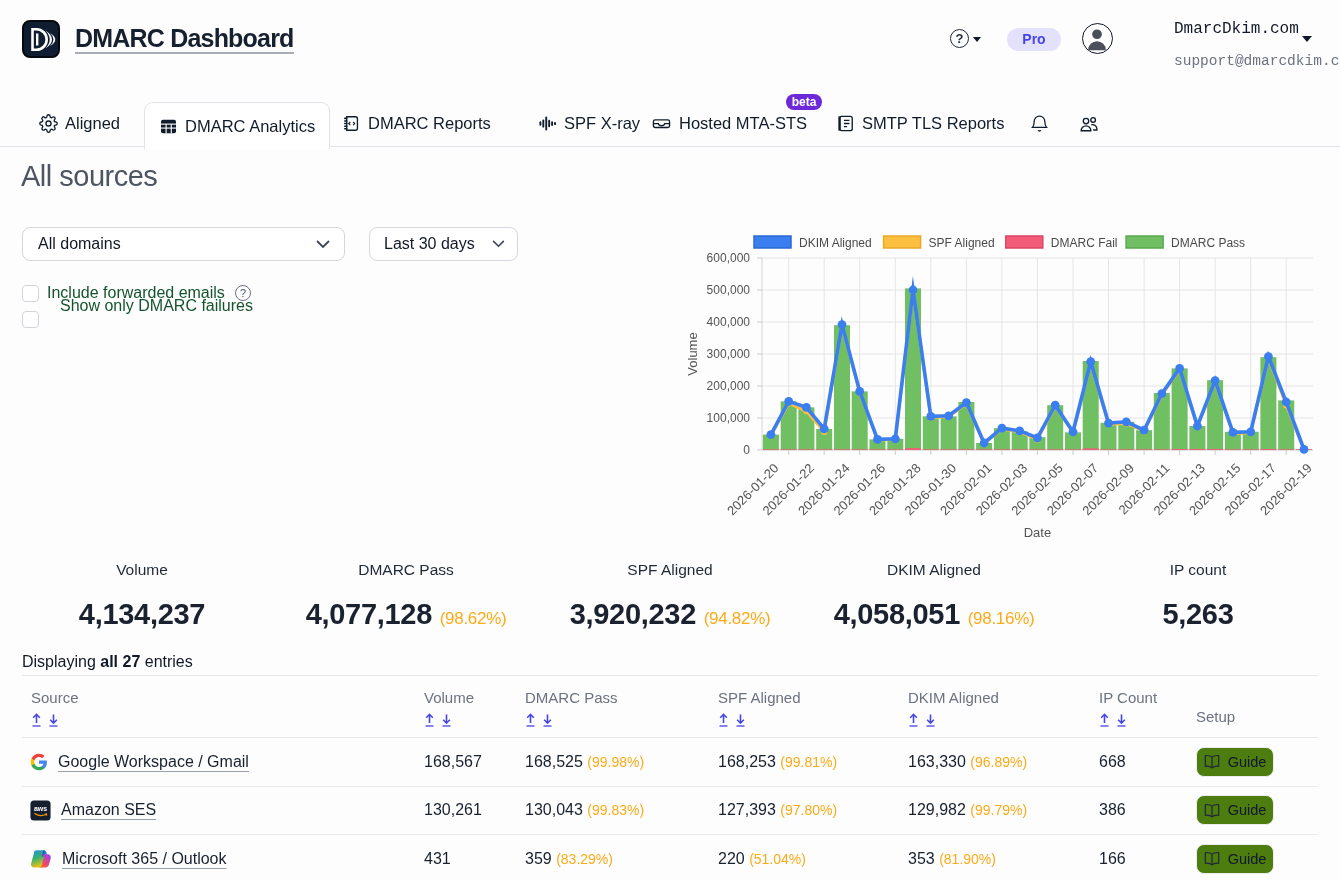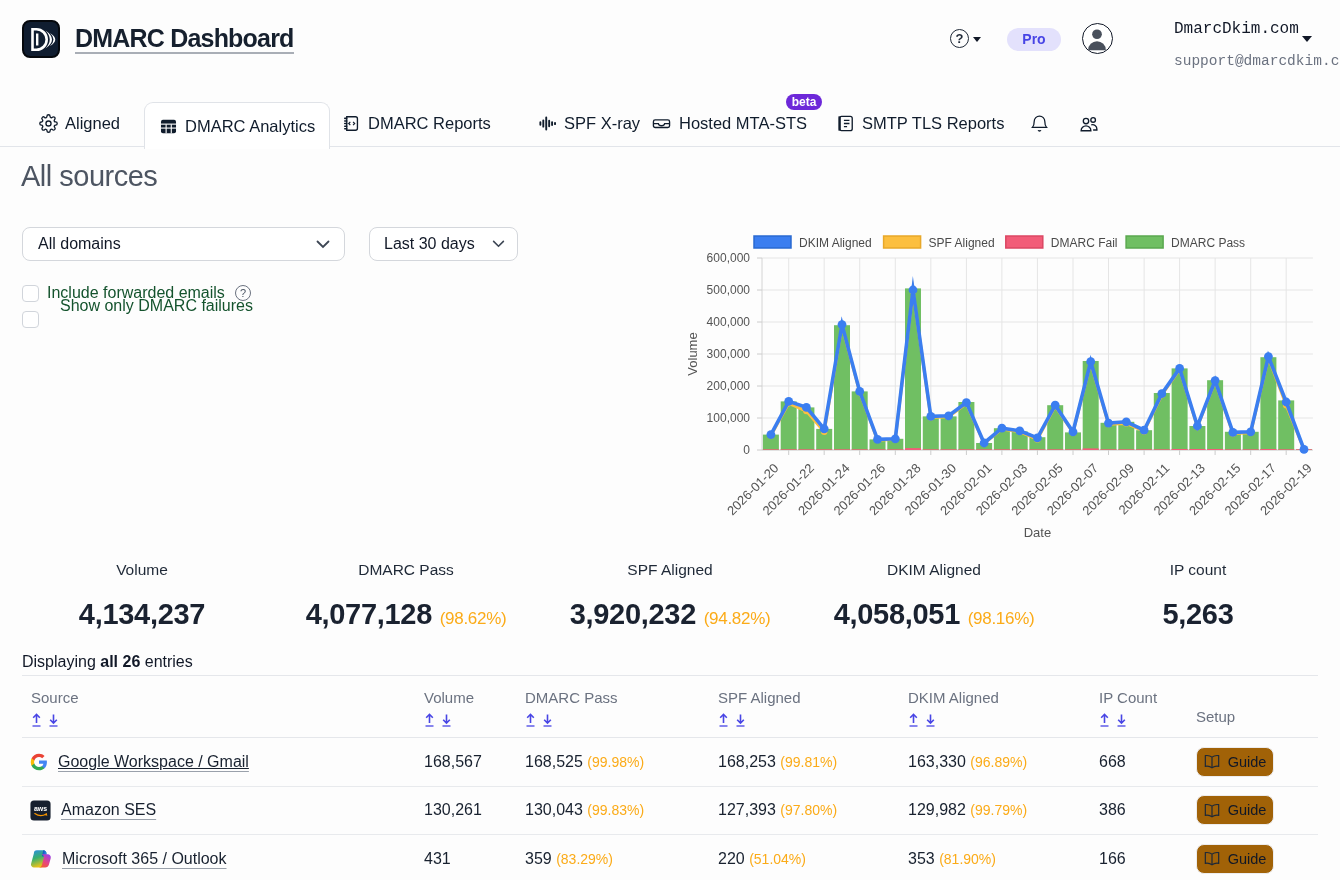--- a/index.html
+++ b/index.html
@@ -45,21 +45,21 @@
 .tblwrap { position:absolute; left:22px; top:675px; width:1296px; }
 table.t { width:100%; border-collapse:collapse; table-layout:fixed; border-top:1px solid #e5e7eb; }
 table.t th { text-align:left; vertical-align:top; padding:13px 0 10px 0; border-bottom:1px solid #e5e7eb; font-weight:normal; }
 table.t th .hl { font-size:15px; color:#6b7280; }
 table.t th .arr { margin-top:7px; }
 
 table.t td { border-bottom:1px solid #e8eaed; height:48.5px; font-size:16px; color:#18212f; vertical-align:middle; padding:0; }
 .src { display:flex; align-items:center; gap:10px; }
 .src a { color:#18212f; text-decoration:underline; text-decoration-color:#9aa1ab; text-underline-offset:4px; }
 .pct { color:#fbab18; font-size:14px; }
-.guide { display:inline-flex; align-items:center; gap:8px; width:78px; height:30px; justify-content:center; background:#a16207; border:1px solid #ececee; border-radius:8px; font-size:14.5px; color:#111827; }
+.guide { display:inline-flex; align-items:center; gap:8px; width:78px; height:30px; justify-content:center; background:#4d7c0f; border:1px solid #ececee; border-radius:8px; font-size:14.5px; color:#111827; }
 
 .chart { position:absolute; left:680px; top:222px; width:660px; height:325px; }
 </style>
 </head>
 <body>
 <div class="page">
 
   <div class="hdr">
     <div class="logo">
         <svg width="34" height="34" viewBox="0 0 34 34" style="display:block;margin:0 auto;">
@@ -397,21 +397,21 @@
     <div class="stat">
         <div class="sl">DKIM Aligned</div>
         <div class="sv">4,058,051 <span class="sp">(98.16%)</span></div>
       </div>
     <div class="stat">
         <div class="sl">IP count</div>
         <div class="sv">5,263</div>
       </div>
   </div>
 
-  <div class="disp">Displaying <b>all 26</b> entries</div>
+  <div class="disp">Displaying <b>all 27</b> entries</div>
   <div class="tblwrap">
     <table class="t">
       <colgroup>
           <col style="width:402px">
           <col style="width:101px">
           <col style="width:193px">
           <col style="width:190px">
           <col style="width:191px">
           <col style="width:97px">
           <col>
@@ -496,21 +496,21 @@
                 </svg>
               </div>
             </th>
           <th style="vertical-align:bottom; padding-bottom:12px;">
               <div class="hl">Setup</div>
             </th>
         </tr>
       </thead>
       <tbody>
         <tr>
-          <td style="padding-left:8px;text-decoration:underline;">
+          <td style="padding-left:8px;">
               <div class="src">
                 <svg width="18" height="18" viewBox="0 0 48 48" style="flex:none;">
 <path fill="#4285F4" d="M45.1 24.5c0-1.6-.1-3.1-.4-4.6H24v8.7h11.8c-.5 2.8-2.1 5.1-4.4 6.7v5.6h7.1c4.2-3.9 6.6-9.6 6.6-16.4z"></path>
 <path fill="#34A853" d="M24 46c6 0 11-2 14.6-5.4l-7.1-5.6c-2 1.3-4.5 2.1-7.5 2.1-5.8 0-10.7-3.9-12.4-9.2H4.2v5.8C7.9 41 15.3 46 24 46z"></path>
 <path fill="#FBBC05" d="M11.6 27.9c-.4-1.3-.7-2.6-.7-4s.3-2.7.7-4v-5.8H4.2C2.8 17 2 20.4 2 24s.8 7 2.2 9.8l7.4-5.9z"></path>
 <path fill="#EA4335" d="M24 10.8c3.3 0 6.2 1.1 8.5 3.3l6.3-6.3C35 4.2 30 2 24 2 15.3 2 7.9 7 4.2 14.2l7.4 5.8c1.7-5.3 6.6-9.2 12.4-9.2z"></path>
 </svg>
                 <a>Google Workspace / Gmail</a>
               </div>
             </td>

